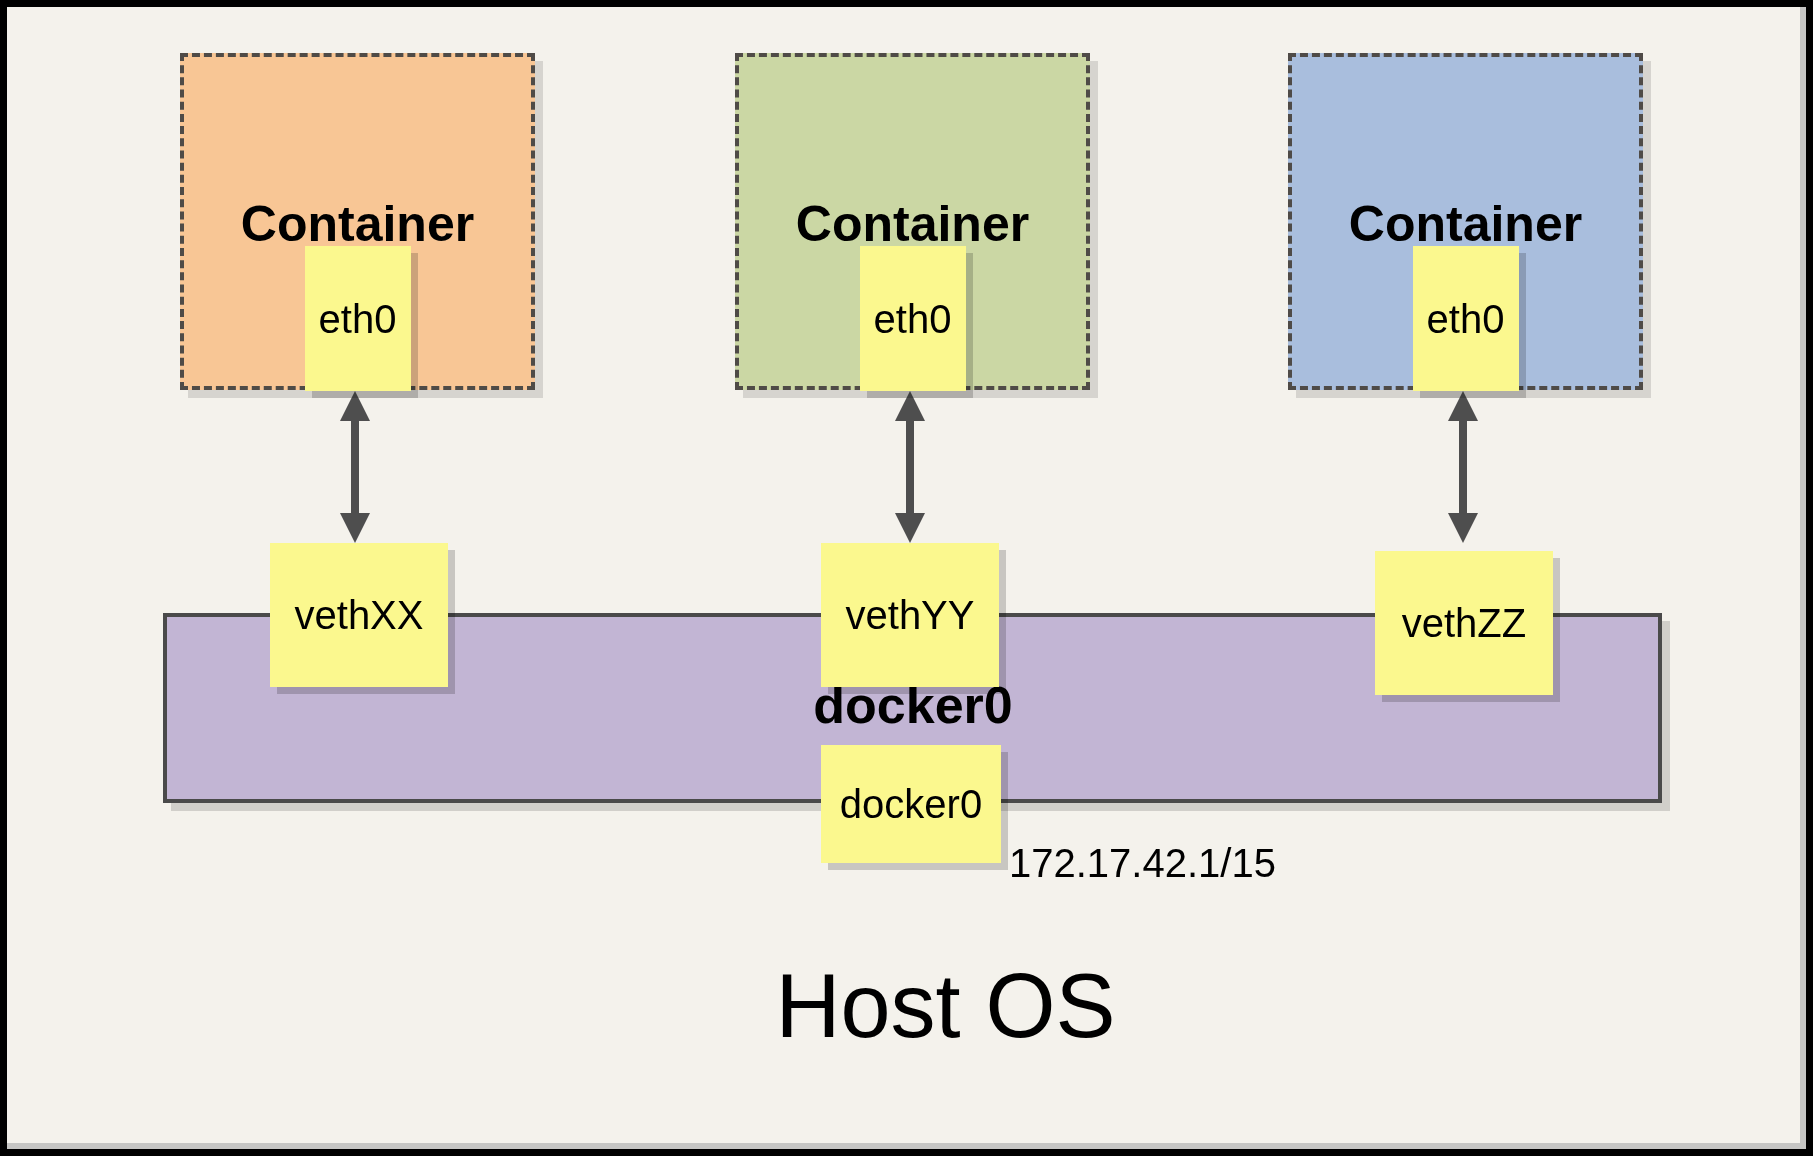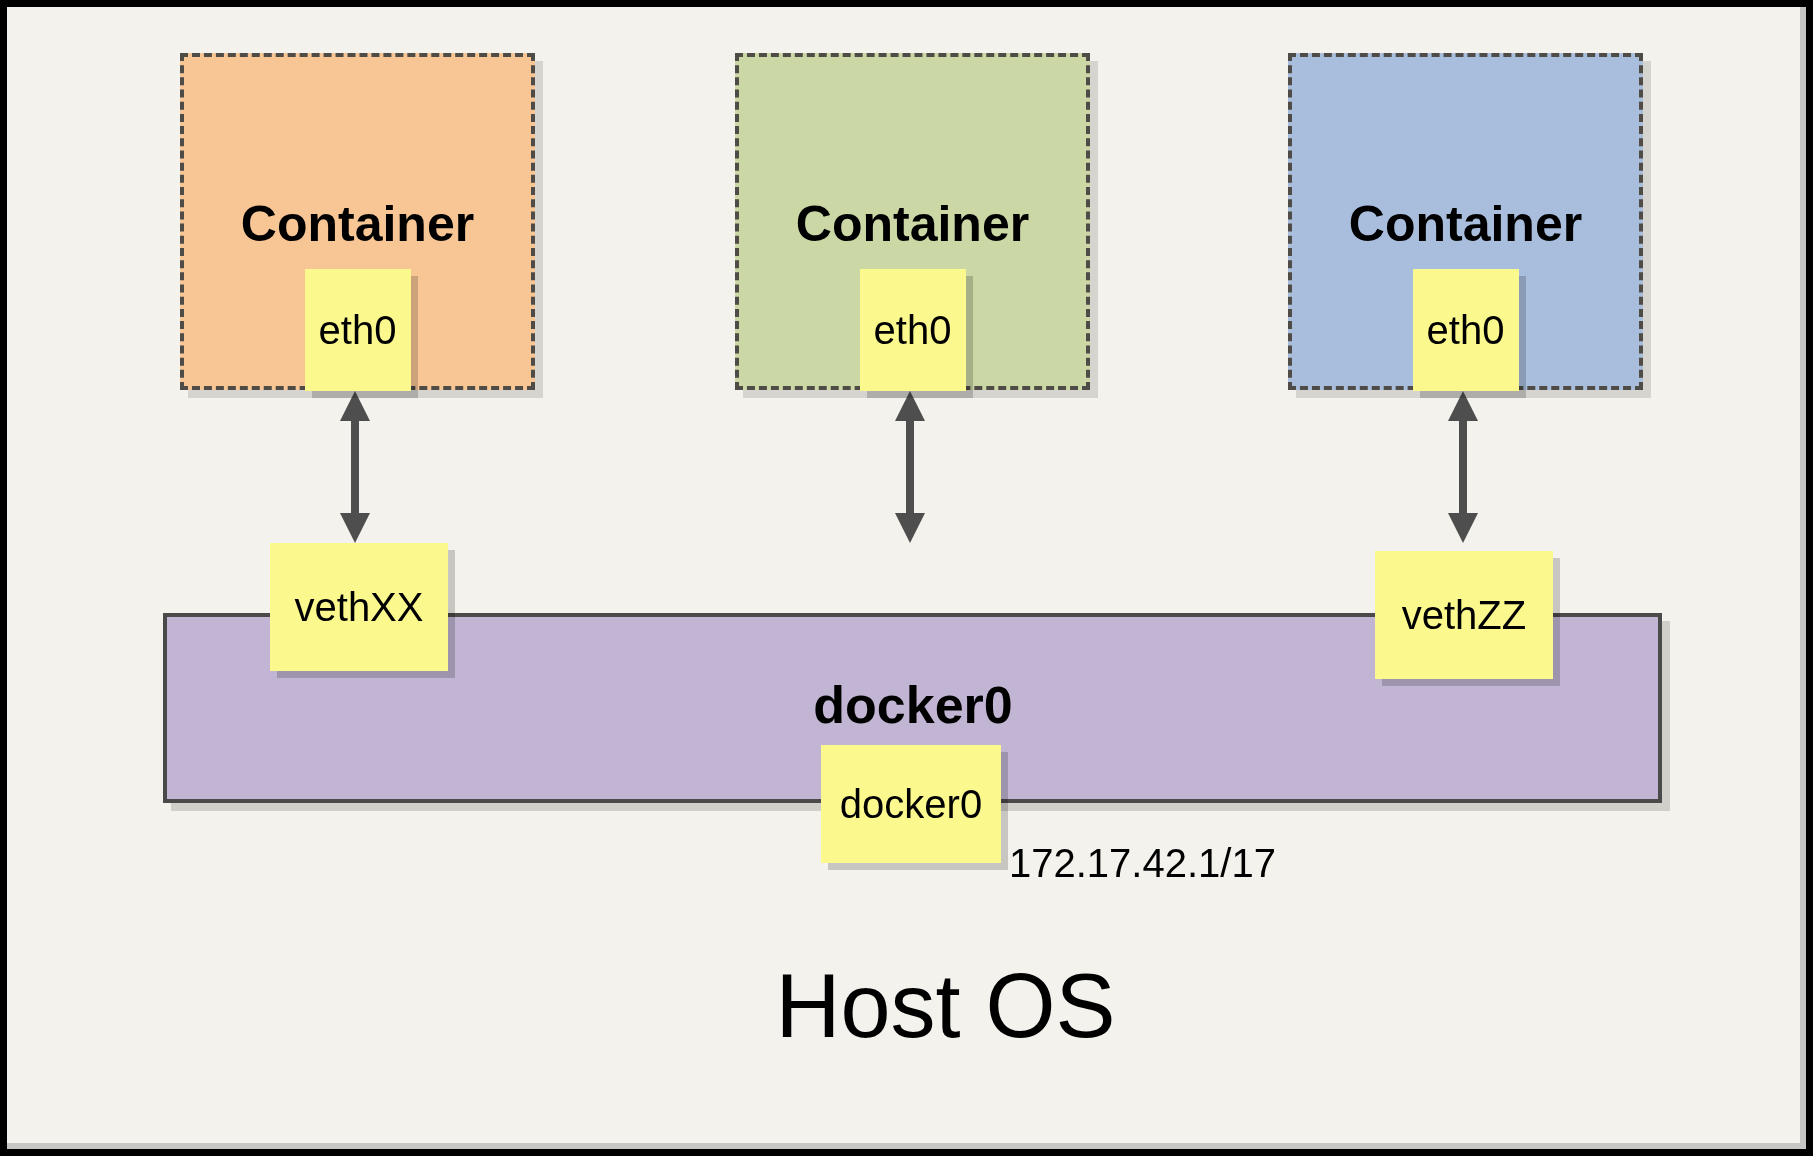--- a/index.html
+++ b/index.html
@@ -31,23 +31,23 @@
   .iface-box{
     position:absolute;
     background:#FBF88E;
     box-shadow:7px 7px 0 0 rgba(0,0,0,0.18);
     display:flex;align-items:center;justify-content:center;
     font-size:40px;line-height:1;
     z-index:3;
   }
   .eth{
     left:50%;bottom:-5px;transform:translateX(-50%);
-    width:106px;height:122px;margin-top:25px;
+    width:106px;height:145px;margin-top:25px;
   }
-  .veth{top:536px;width:178px;height:128px;}
+  .veth{top:536px;width:178px;height:144px;}
   .v1{left:263px;}
   .v2{left:814px;}
   .v3{left:1368px;margin-top:8px;}
   .d0box{left:814px;top:738px;width:180px;height:118px;}
   .arrow{
     position:absolute;top:384px;width:44px;height:152px;z-index:2;
   }
   .a1{left:326px;}
   .a2{left:881px;}
   .a3{left:1434px;}
@@ -135,25 +135,28 @@
       </g>
     </svg>
   </div>
 
   <div class="bridge"></div>
   <div class="bridge-label">docker0</div>
 
   <div class="iface-box veth v1">
     <span>vethXX</span>
   </div>
+  <div class="iface-box veth v2">
+    <span>vethYY</span>
+  </div>
   <div class="iface-box veth v3">
     <span>vethZZ</span>
   </div>
 
   <div class="iface-box d0box">
     <span>docker0</span>
   </div>
 
-  <div class="ip-label">172.17.42.1/17</div>
+  <div class="ip-label">172.17.42.1/15</div>
 
   <div class="host-label">Host OS</div>
 
 </div>
 
 </body></html>

